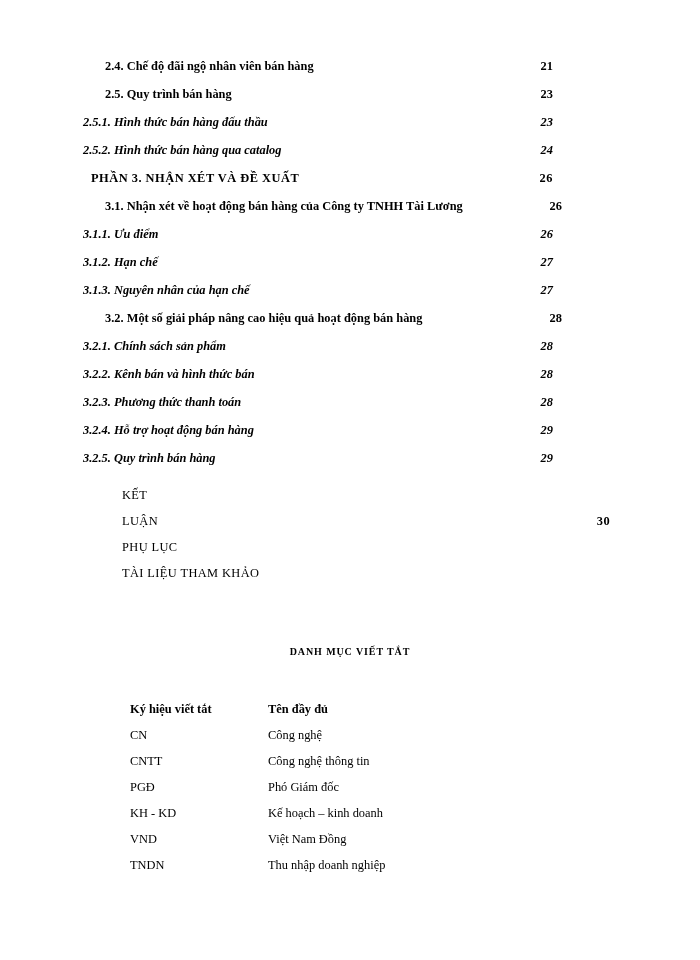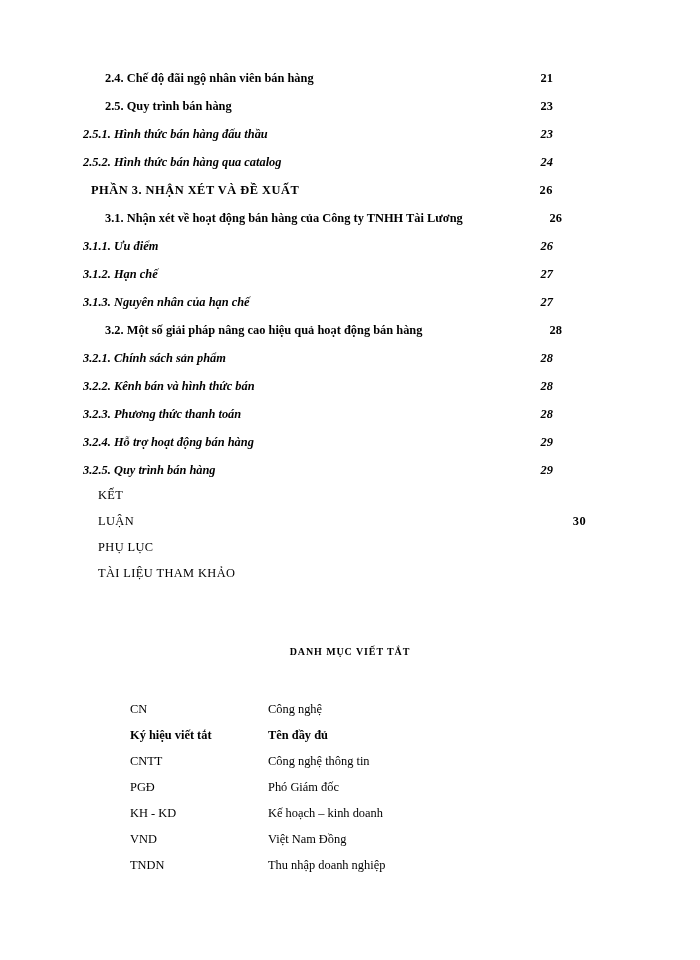--- a/index.html
+++ b/index.html
@@ -21,21 +21,21 @@
   .page {
     position: absolute;
     inset: 0;
     background: #ffffff;
   }
 
   
   .toc {
     position: absolute;
     left: 0;
-    top: 64px;
+    top: 52px;
     width: 612px;
   }
 
   .toc-row {
     display: flex;
     align-items: baseline;
     width: 100%;
     height: 28px;
     box-sizing: border-box;
     font-size: 12.4px;
@@ -104,20 +104,21 @@
     left: 98px;
     top: 482px;
     width: 500px;
     font-size: 12.4px;
   }
   .bm-row {
     height: 26px;
     line-height: 26px;
     white-space: nowrap;
     letter-spacing: 0.4px;
+    margin-left: 24px;
   }
   .bm-row.dotted {
     display: flex;
     align-items: flex-start;
     width: 488px;
   }
   .bm-row.dotted .label { flex: 0 0 auto; }
   .bm-row.dotted .leader {
     flex: 1 1 auto;
     overflow: hidden;
@@ -278,29 +279,29 @@
       <span class="leader"></span>
       <span class="pageno">30</span>
     </div>
     <div class="bm-row">PHỤ LỤC</div>
     <div class="bm-row">TÀI LIỆU THAM KHẢO</div>
   </div>
 
   <div class="abbr-title">DANH MỤC VIẾT TẮT</div>
 
   <div class="abbr-table">
-    <div class="abbr-row">
-      <span class="col-code">CN</span>
-      <span class="col-full">Công nghệ</span>
-    </div>
     <div class="abbr-row header">
       <span class="col-code">Ký hiệu viết tắt</span>
       <span class="col-full">Tên đầy đủ</span>
     </div>
     <div class="abbr-row">
+      <span class="col-code">CN</span>
+      <span class="col-full">Công nghệ</span>
+    </div>
+    <div class="abbr-row">
       <span class="col-code">CNTT</span>
       <span class="col-full">Công nghệ thông tin</span>
     </div>
     <div class="abbr-row">
       <span class="col-code">PGĐ</span>
       <span class="col-full">Phó Giám đốc</span>
     </div>
     <div class="abbr-row">
       <span class="col-code">KH - KD</span>
       <span class="col-full">Kế hoạch – kinh doanh</span>

